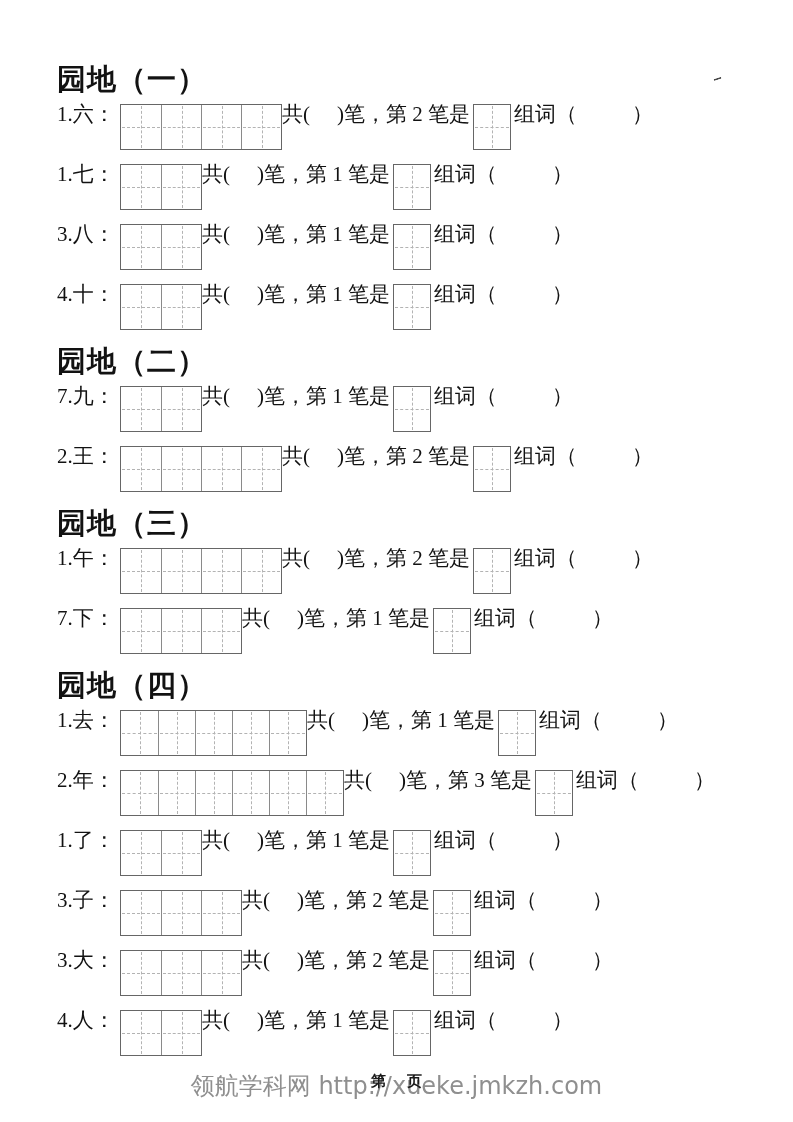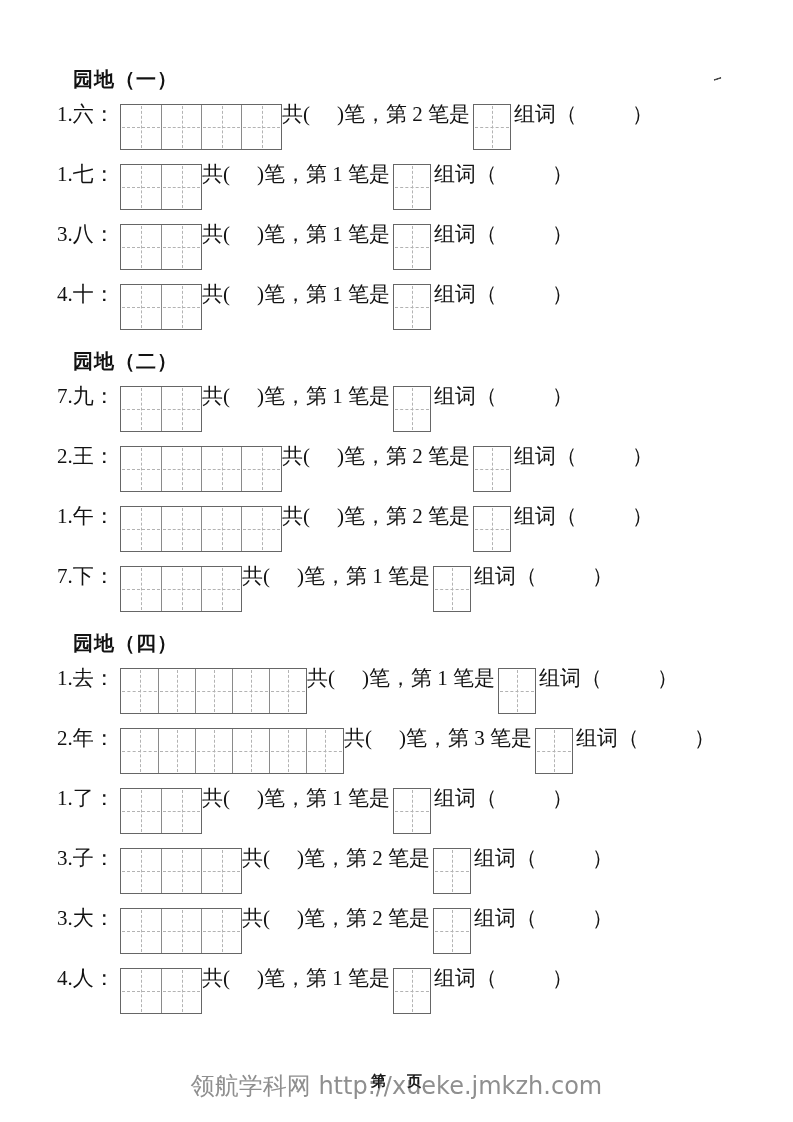--- a/index.html
+++ b/index.html
@@ -7,24 +7,24 @@
     position:relative;
     width:793px;height:1122px;
     background:#ffffff;
     box-sizing:border-box;
     padding:48px 30px 0 57px;
     font-family:"Liberation Serif","DejaVu Serif",serif;
     color:#121212;
     overflow:hidden;
   }
   .section-title{
-    font-size:20px;
+    font-size:29px;
     font-weight:bold;
     line-height:30px;
-    margin:16px 0 10px 16px;
+    margin:16px 0 10px 0;
     letter-spacing:1px;
   }
   .section:first-child .section-title{margin-top:0;}
   .row{
     display:flex;
     align-items:flex-start;
     height:46px;
     margin-bottom:14px;
   }
   .txt{
@@ -206,20 +206,21 @@
       <span class="blank-s"></span>
       <span class="txt">)笔，第 2 笔是</span>
       <span class="abox"></span>
       <span class="txt">组词（</span>
       <span class="blank-l"></span>
       <span class="txt">）</span>
     </div>
   </div>
 
   <div class="section">
+    <div class="section-title">园地（三）</div>
 
     <div class="row">
       <span class="txt label">1.午：</span>
       <span class="grid">
           <span class="cell"></span>
           <span class="cell"></span>
           <span class="cell"></span>
           <span class="cell"></span>
         </span>
       <span class="txt">共(</span>

